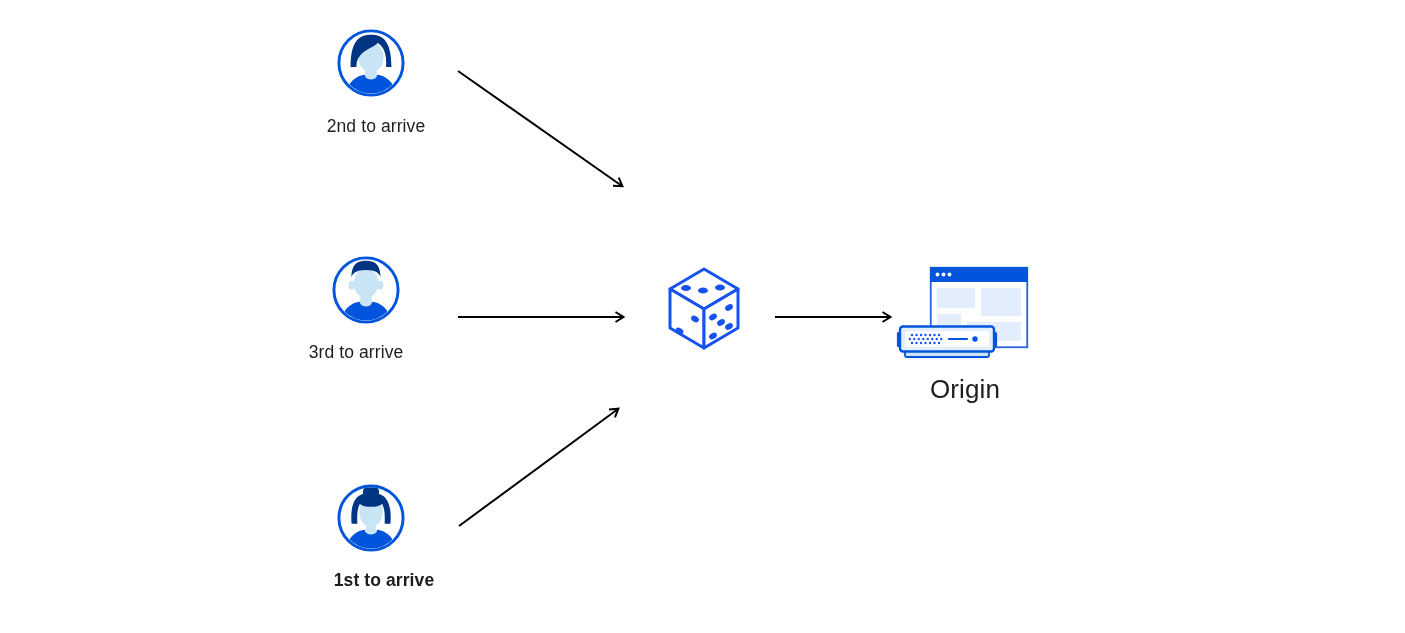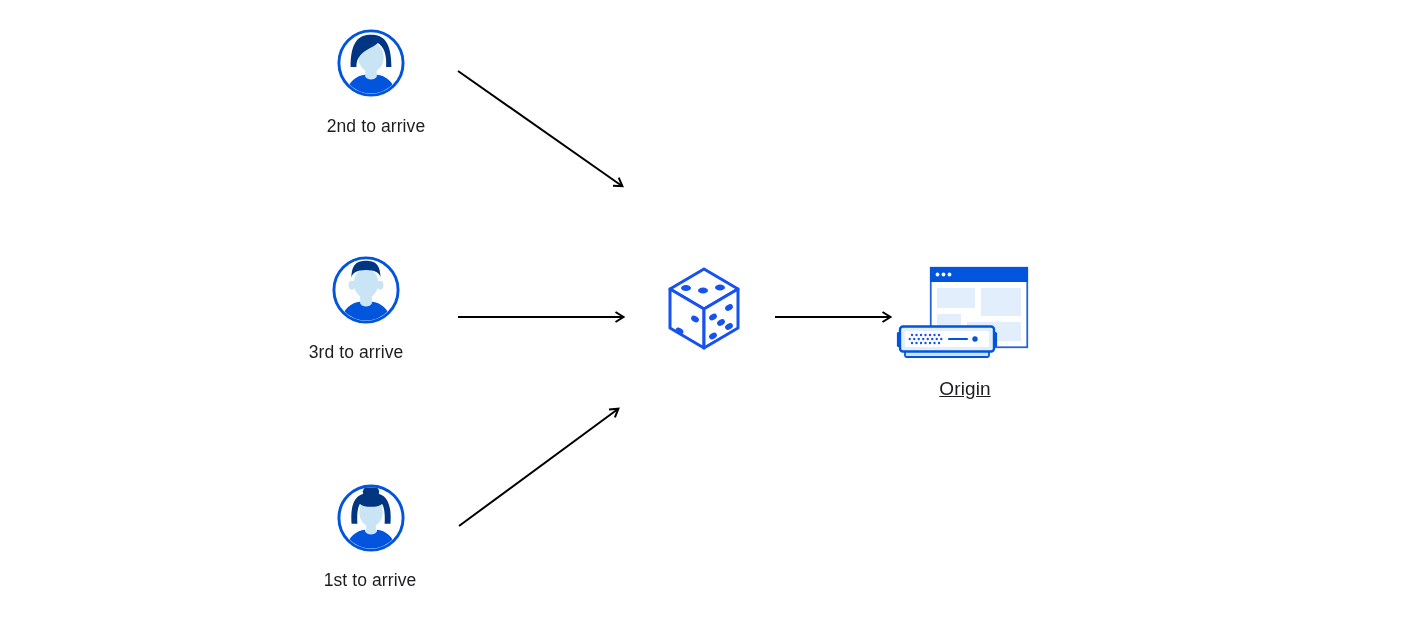--- a/index.html
+++ b/index.html
@@ -16,27 +16,27 @@
   .arrows-layer { left: 0; top: 0; pointer-events: none; }
   .node-label {
     position: absolute;
     width: 160px;
     text-align: center;
     font-size: 17.5px;
     line-height: 22px;
     color: #1d1d1f;
     letter-spacing: 0.1px;
   }
-  .origin-label { font-size: 19px; text-decoration: underline; }
+  .origin-label { font-size: 26px; }
   .avatar-1 { left: 336px; top: 28px;  }
   .label-1  { left: 296px; top: 115px; }
   .avatar-2 { left: 331px; top: 255px; }
   .label-2  { left: 276px; top: 341px; }
   .avatar-3 { left: 336px; top: 483px; }
-  .label-3  { left: 290px; top: 569px; }
+  .label-3  { left: 304px; top: 569px; font-weight: bold; }
   .dice-art { left: 666px; top: 266px; }
   .origin-art   { left: 896px; top: 264px; }
   .origin-label-pos { left: 885px; top: 378px; }
 </style>
 </head>
 <body>
 
 <div class="canvas">
 
   <svg class="abs arrows-layer" width="1405" height="633" viewBox="0 0 1405 633">

